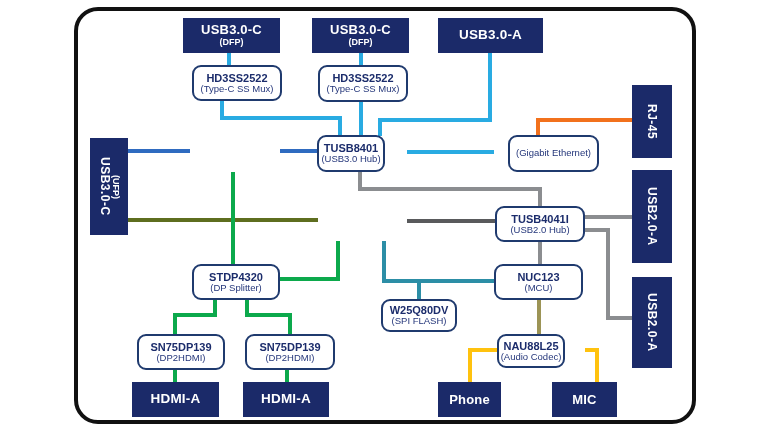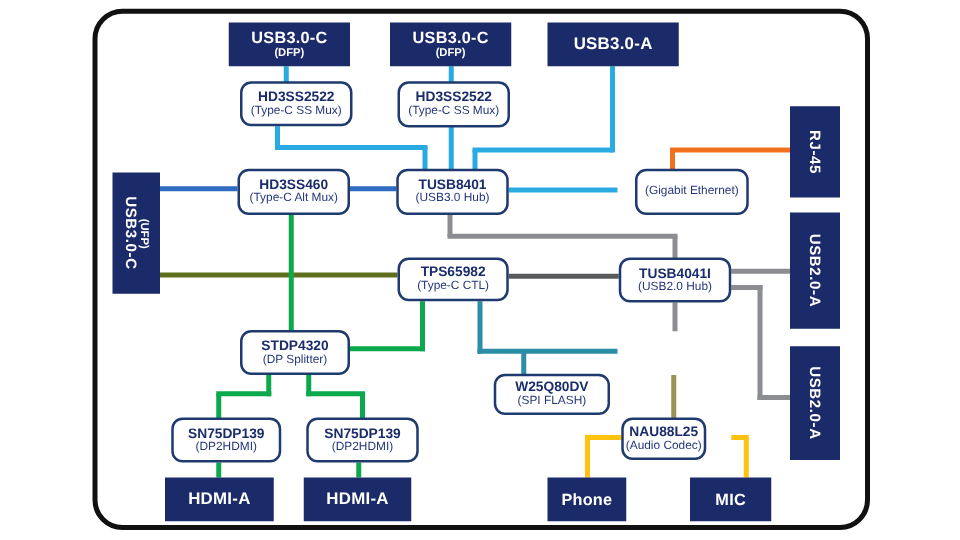--- a/index.html
+++ b/index.html
@@ -137,44 +137,40 @@
   </div>
 
   <div class="chip" style="left:192px;top:65px;width:90px;height:36px">
     <div class="chip-name">HD3SS2522</div>
     <div class="chip-sub">(Type-C SS Mux)</div>
   </div>
   <div class="chip" style="left:318px;top:65px;width:90px;height:37px">
     <div class="chip-name">HD3SS2522</div>
     <div class="chip-sub">(Type-C SS Mux)</div>
   </div>
-  <div class="chip" style="left:190px;top:135px;width:90px;height:37px">
-    <div class="chip-name">HD3SS460</div>
-    <div class="chip-sub">(Type-C Alt Mux)</div>
-  </div>
-  <div class="chip" style="left:317px;top:135px;width:90px;height:37px">
+  <div class="chip" style="left:317px;top:135px;width:68px;height:37px">
     <div class="chip-name">TUSB8401</div>
     <div class="chip-sub">(USB3.0 Hub)</div>
   </div>
   <div class="chip" style="left:508px;top:135px;width:91px;height:37px">
     <div class="chip-sub">(Gigabit Ethernet)</div>
-  </div>
-  <div class="chip" style="left:318px;top:206px;width:89px;height:35px">
-    <div class="chip-name">TPS65982</div>
-    <div class="chip-sub">(Type-C CTL)</div>
   </div>
   <div class="chip" style="left:495px;top:206px;width:90px;height:36px">
     <div class="chip-name">TUSB4041I</div>
     <div class="chip-sub">(USB2.0 Hub)</div>
   </div>
   <div class="chip" style="left:192px;top:264px;width:88px;height:36px">
     <div class="chip-name">STDP4320</div>
     <div class="chip-sub">(DP Splitter)</div>
   </div>
-  <div class="chip" style="left:395px;top:299px;width:93px;height:33px">
+  <div class="chip" style="left:494px;top:264px;width:89px;height:36px">
+    <div class="chip-name">NUC123</div>
+    <div class="chip-sub">(MCU)</div>
+  </div>
+  <div class="chip" style="left:381px;top:299px;width:76px;height:33px">
     <div class="chip-name">W25Q80DV</div>
     <div class="chip-sub">(SPI FLASH)</div>
   </div>
   <div class="chip" style="left:137px;top:334px;width:88px;height:36px">
     <div class="chip-name">SN75DP139</div>
     <div class="chip-sub">(DP2HDMI)</div>
   </div>
   <div class="chip" style="left:245px;top:334px;width:90px;height:36px">
     <div class="chip-name">SN75DP139</div>
     <div class="chip-sub">(DP2HDMI)</div>

